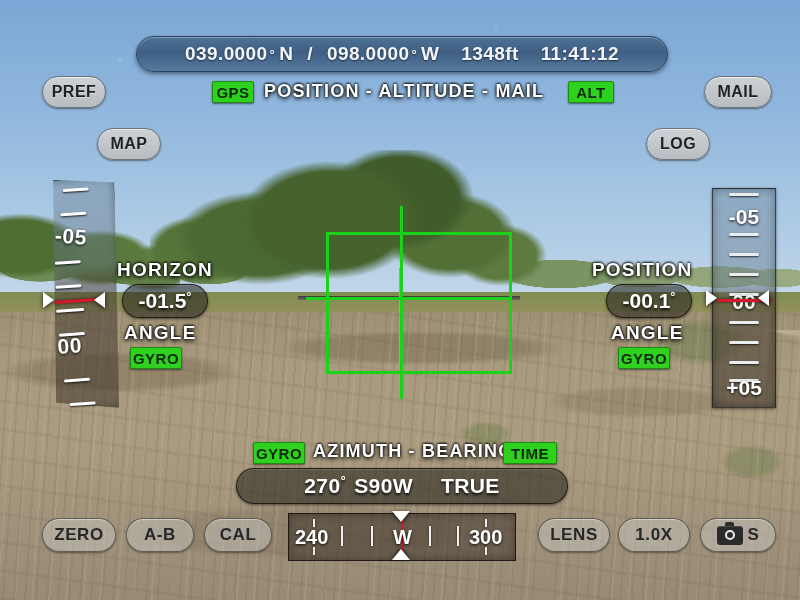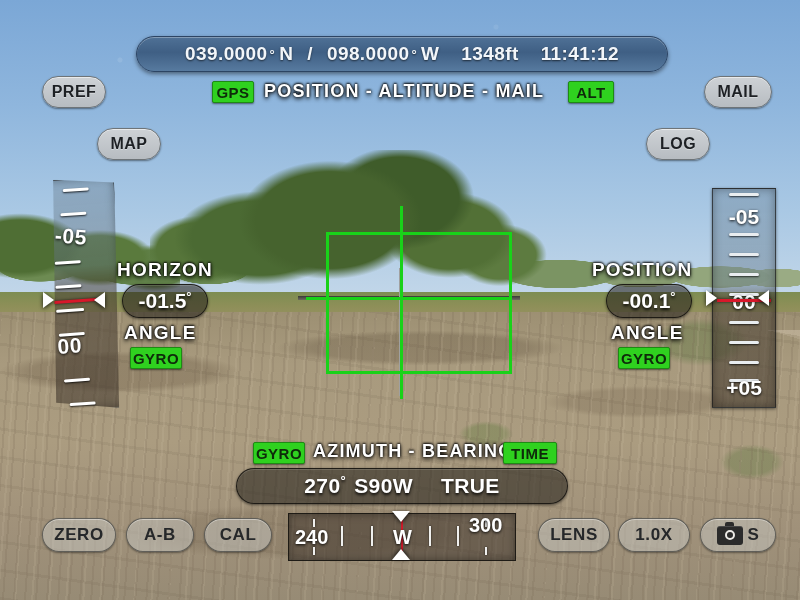--- a/index.html
+++ b/index.html
@@ -361,21 +361,21 @@
     <div class="ct" style="left:24px;top:5px;height:8px;"></div>
     <div class="ct" style="left:24px;top:33px;height:8px;"></div>
     <div class="ct" style="left:52px;top:12px;height:20px;"></div>
     <div class="ct" style="left:82px;top:12px;height:20px;"></div>
     <div class="needle"></div>
     <div class="cn" style="left:104px;top:12px;">W</div>
     <div class="ct" style="left:140px;top:12px;height:20px;"></div>
     <div class="ct" style="left:168px;top:12px;height:20px;"></div>
     <div class="ct" style="left:196px;top:5px;height:8px;"></div>
     <div class="ct" style="left:196px;top:33px;height:8px;"></div>
-    <div class="cn" style="left:180px;top:0;">300</div>
+    <div class="cn" style="left:180px;top:12px;">300</div>
   </div>
   <div class="tri-down" style="left:392px;top:511px;"></div>
   <div class="tri-up" style="left:392px;top:549px;"></div>
 
   <div class="ghost-pill" style="left:42px;top:518px;width:72px;height:32px;font-size:17px;">ZERO</div>
   <div class="ghost-pill" style="left:126px;top:518px;width:66px;height:32px;font-size:17px;">A-B</div>
   <div class="ghost-pill" style="left:538px;top:518px;width:70px;height:32px;font-size:17px;">LENS</div>
   <div class="ghost-pill" style="left:204px;top:518px;width:66px;height:32px;font-size:17px;">CAL</div>
   <div class="ghost-pill" style="left:618px;top:518px;width:70px;height:32px;font-size:17px;">1.0X</div>
   <div class="ghost-pill" style="left:700px;top:518px;width:74px;height:32px;font-size:17px;gap:5px;">

